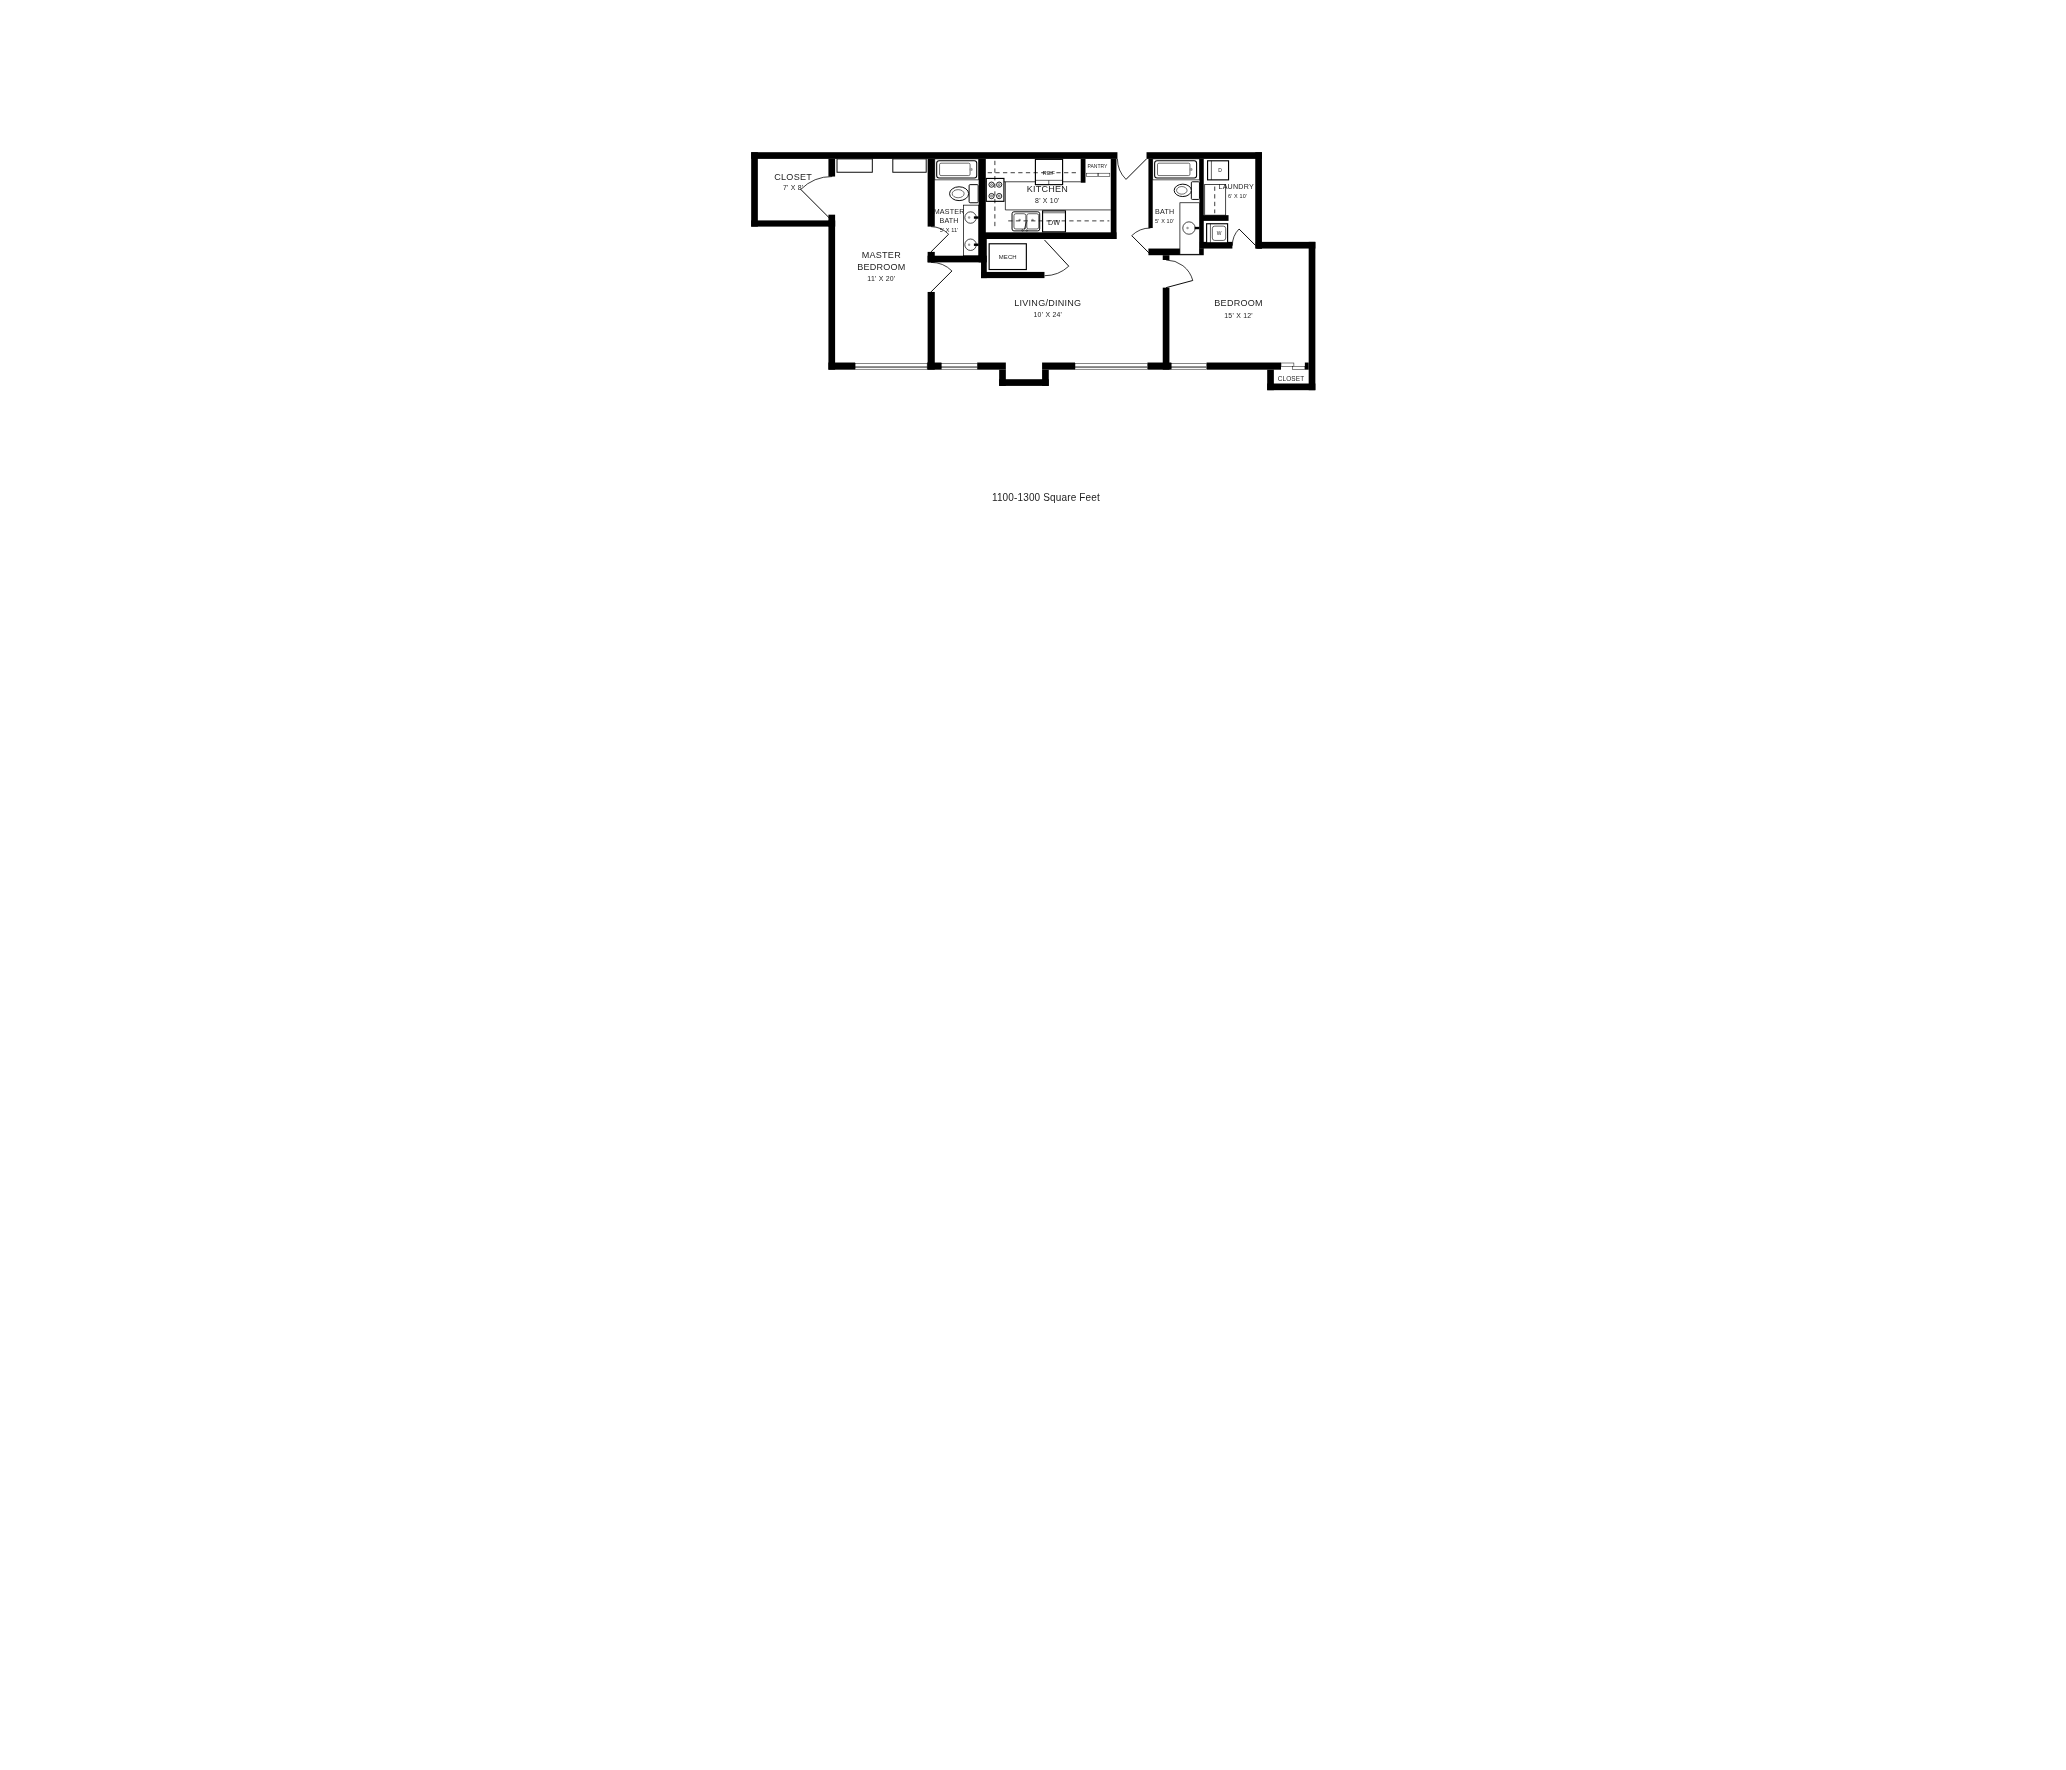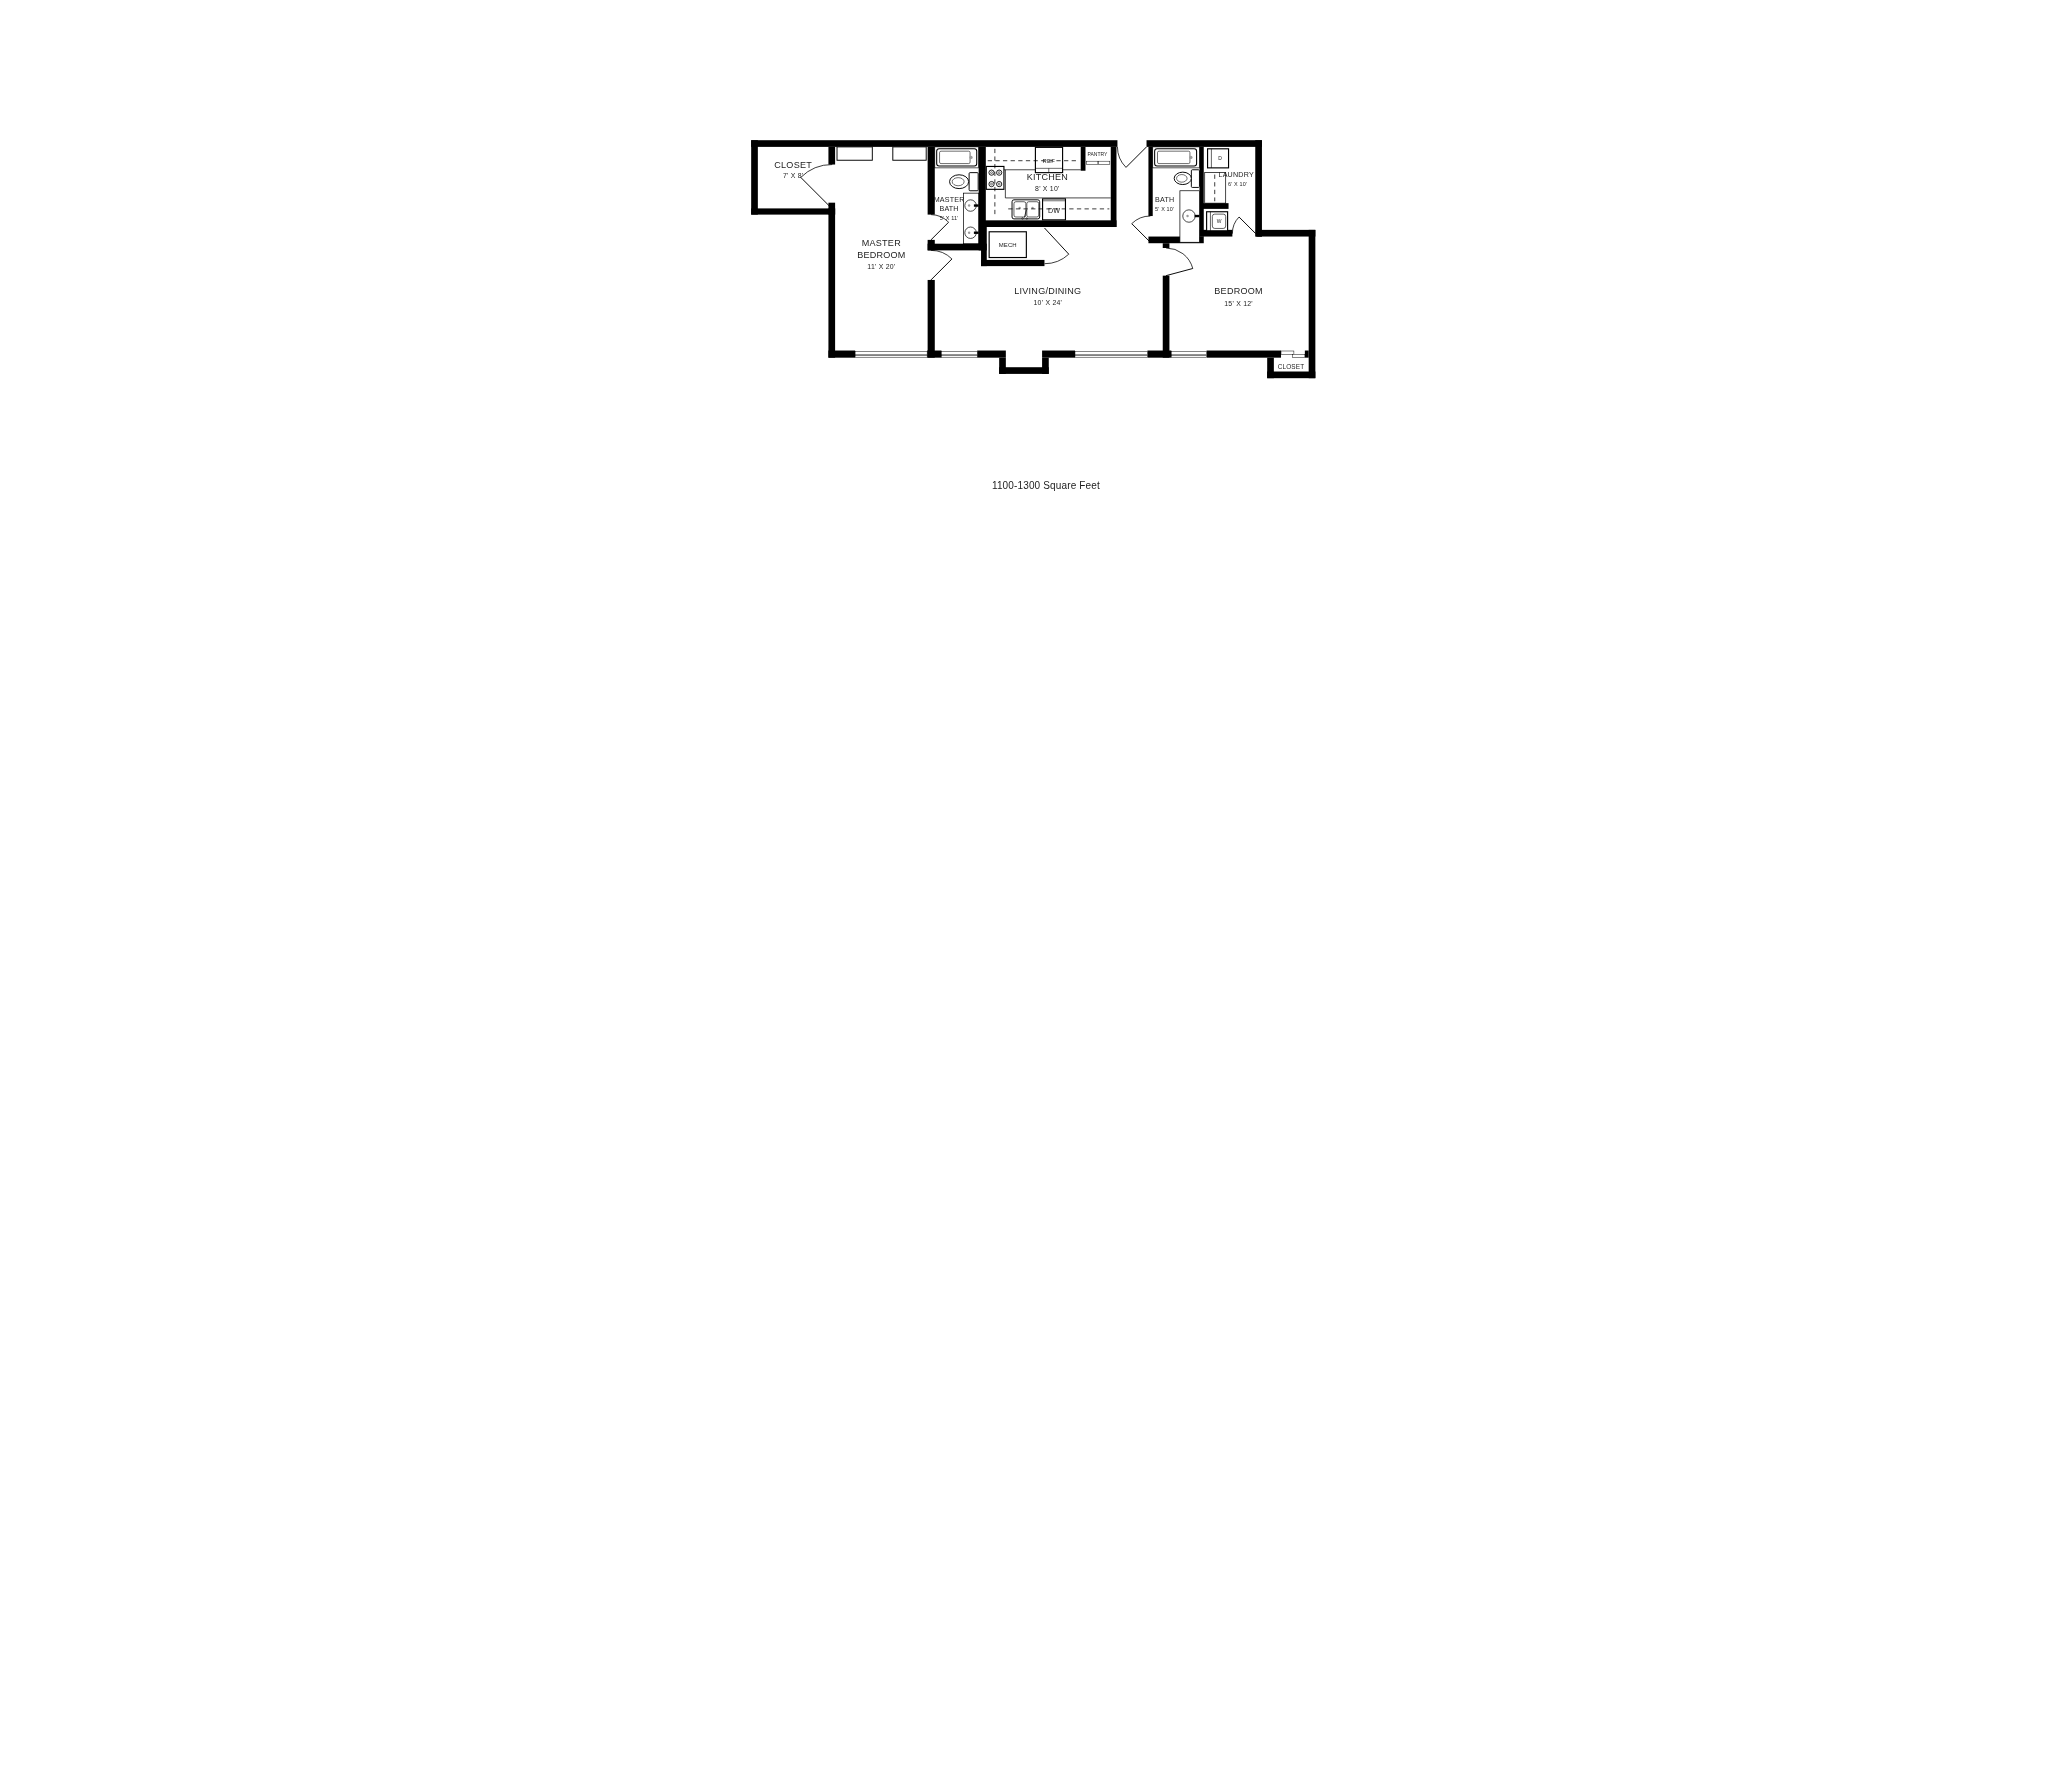--- a/index.html
+++ b/index.html
@@ -1,16 +1,16 @@
 <!DOCTYPE html>
 <html style="font-size:6.6px"><head>
 <meta charset="utf-8">
 <style>
   html,body{margin:0;padding:0;background:#ffffff;}
-  .page{width:100%;max-width:661px;margin:0 auto;}
+  .page{width:100%;max-width:661px;margin:12px auto;}
   svg{display:block;width:100%;height:auto;}
   .w{fill:#000000;stroke:none;}                 
   .fx{fill:#ffffff;stroke:#000000;}             
   .ln{fill:none;stroke:#000000;}                
   .dash{fill:none;stroke:#000000;stroke-width:1.6;stroke-dasharray:9 7;}
   .door{fill:none;stroke:#000000;stroke-width:2;}
   .arc{fill:none;stroke:#000000;stroke-width:1.6;}
   .win{fill:#ffffff;stroke:#000000;stroke-width:1;}
   .dot{fill:#9b9b9b;stroke:none;}
   text{font-family:"Liberation Sans","DejaVu Sans",sans-serif;fill:#1c1c1c;}

